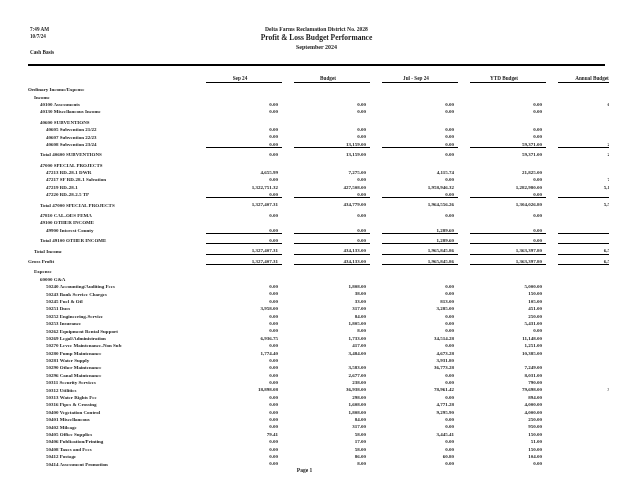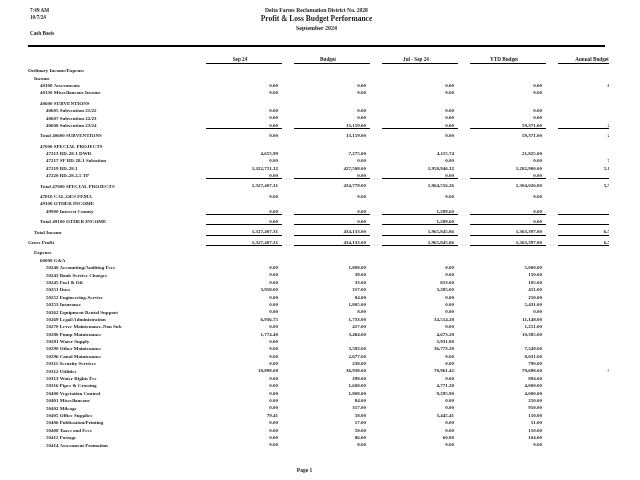--- a/index.html
+++ b/index.html
@@ -1,18 +1,18 @@
 <!DOCTYPE html>
 <html><head>
 <meta charset="utf-8">
 <style>
   html,body{margin:0;padding:0;background:#ffffff}
   .page{width:609px;height:480px;background:#ffffff;font-family:"Liberation Serif","DejaVu Serif",serif;
         color:#1c1c1c;font-weight:bold;position:relative;box-sizing:border-box;
-        padding:7px 4px 0 28px;overflow:hidden}
+        padding:26px 4px 0 28px;overflow:hidden}
   .hdr{position:relative;height:36px}
   .hdr-left{position:absolute;top:0;left:2px;font-size:5.2px;line-height:7px;white-space:nowrap}
   .basis{margin-top:9px}
   .hdr-center{position:absolute;top:0;left:0;right:0;text-align:center;white-space:nowrap}
   .company{font-size:5.6px;line-height:7px}
   .title{font-size:7.5px;line-height:9px}
   .period{font-size:6px;line-height:8px;margin-top:1px}
   .rule{border-top:2px solid #000;margin-top:2px}
   .cols{display:flex;margin-top:3px;height:14px;align-items:flex-end}
   .lblcol{width:168px;flex:none}

